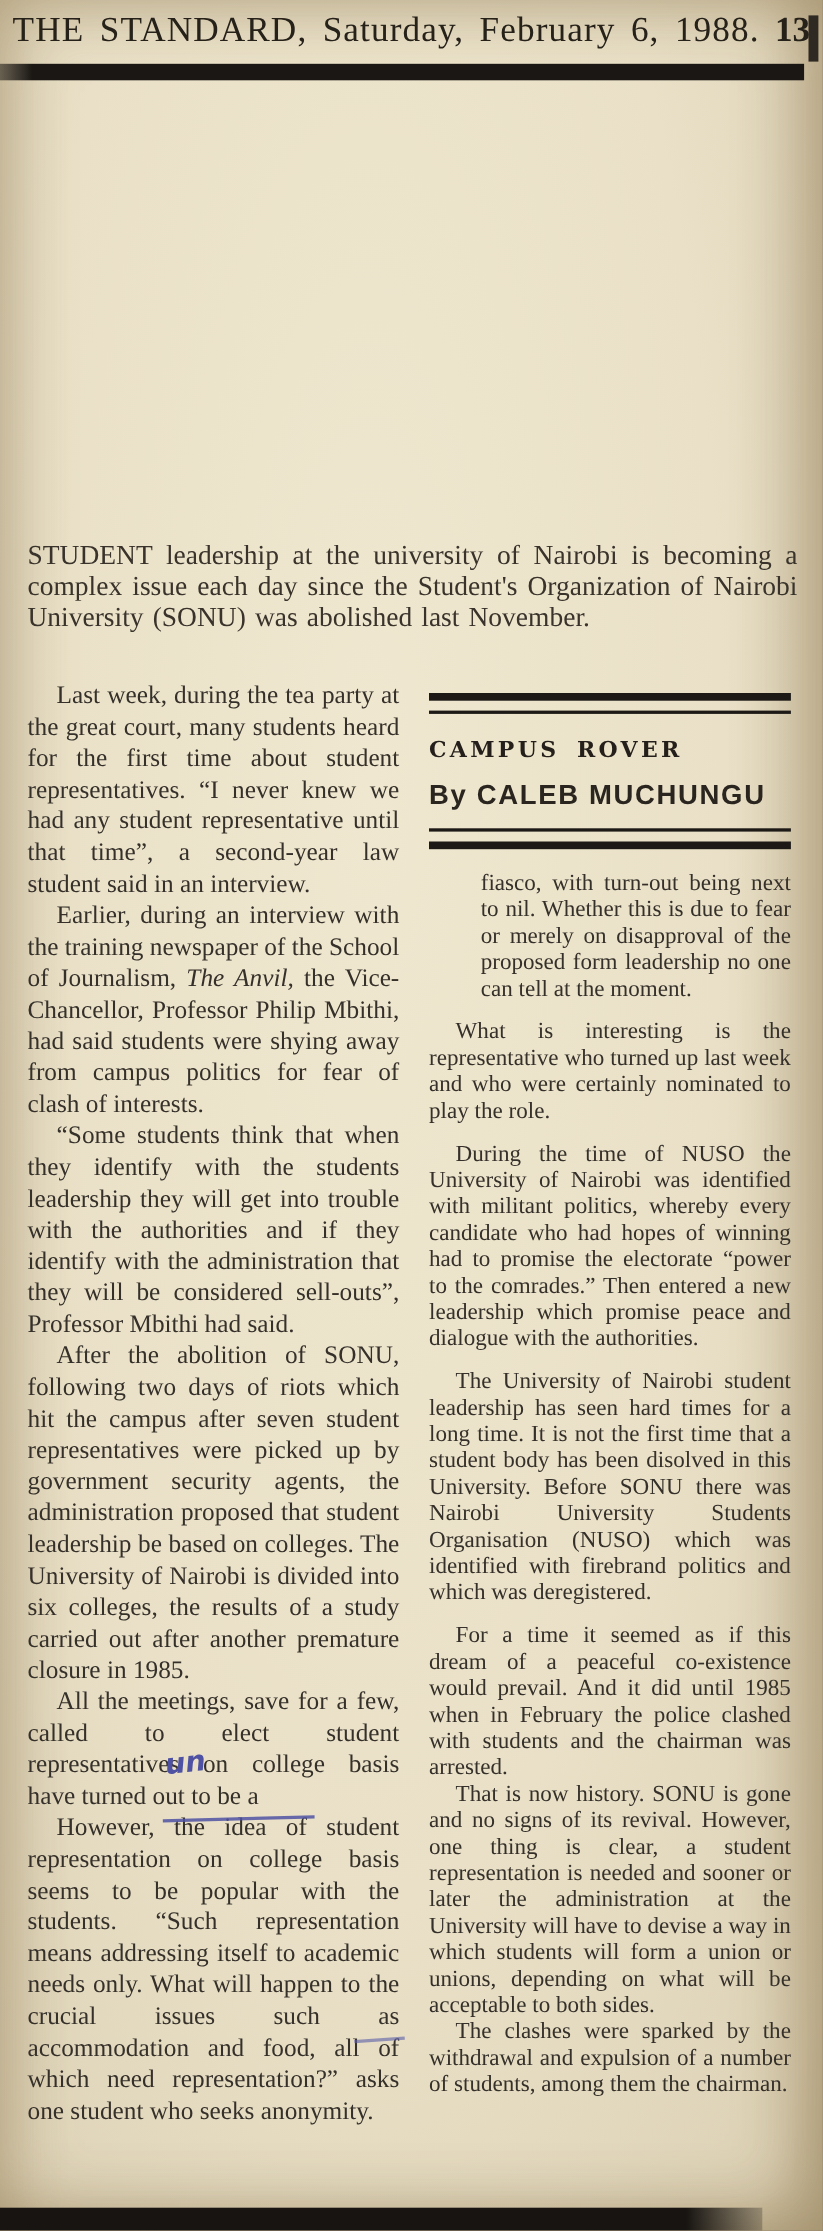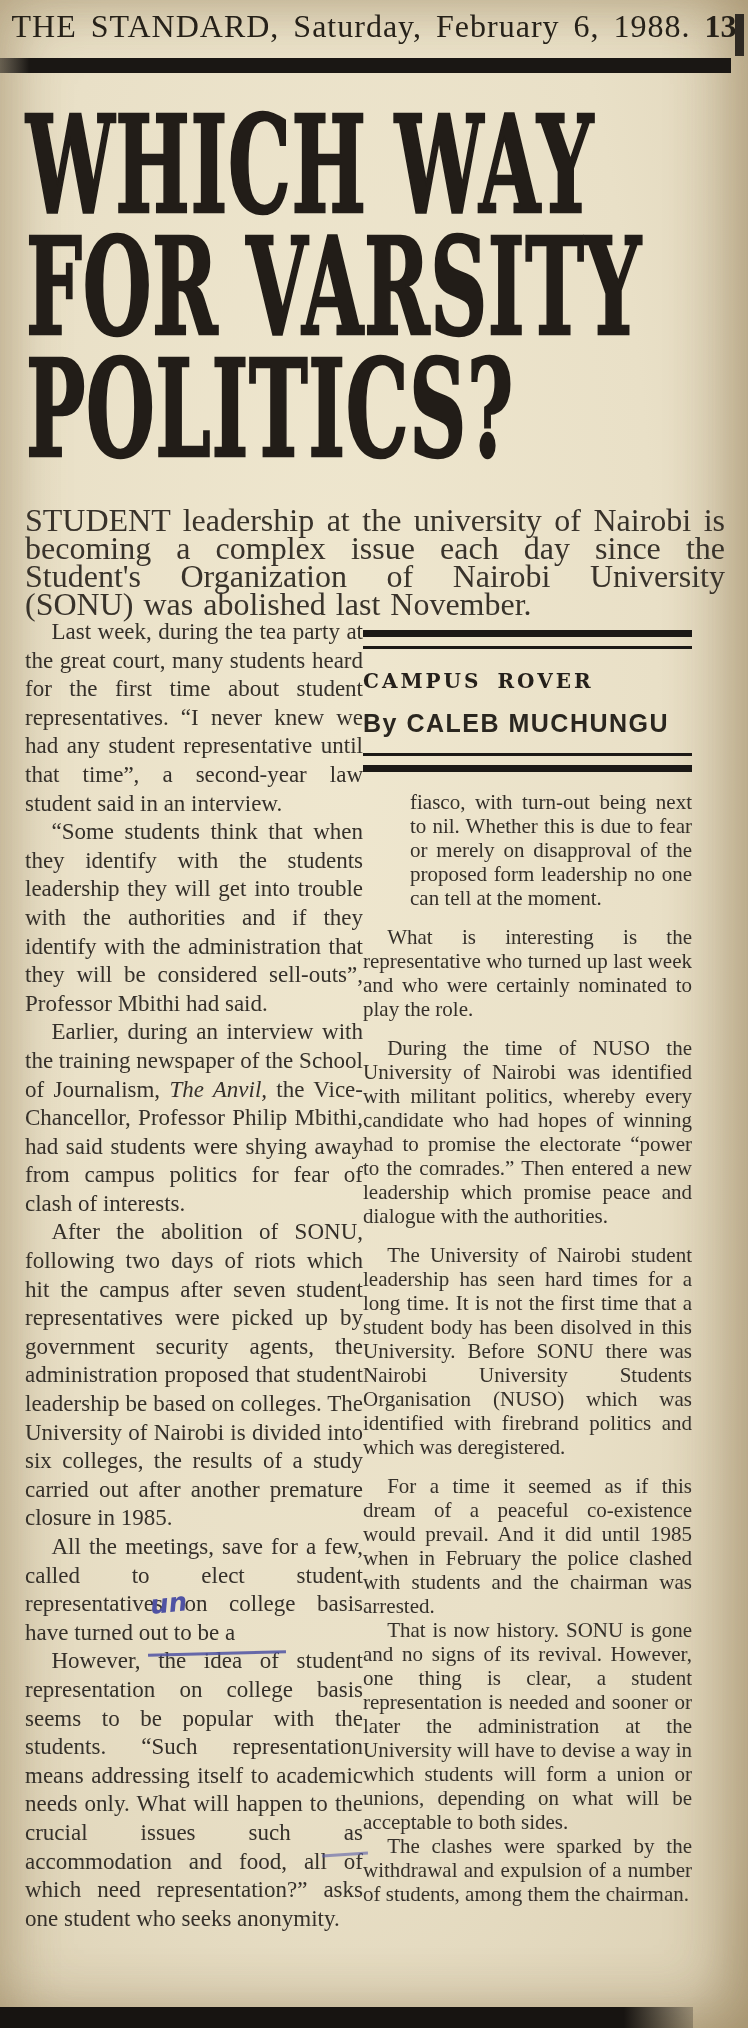--- a/index.html
+++ b/index.html
@@ -32,28 +32,28 @@
   .headline .hline{
     font-family:"DejaVu Serif", serif;font-weight:bold;
     font-size:135px;line-height:122px;white-space:nowrap;
     color:#221d18;
     -webkit-text-stroke:2.5px #221d18;
     transform:scaleX(0.585);transform-origin:0 0;
     letter-spacing:1px;
   }
   
   .lead{
-    position:absolute;top:506px;left:25px;width:700px;
-    font-size:32px;line-height:28px;text-align:justify;color:#39332b;
+    position:absolute;top:492px;left:25px;width:700px;
+    font-size:25px;line-height:28px;text-align:justify;color:#39332b;
     word-spacing:2px;
   }
   
   .columns{
     position:absolute;top:618px;left:25px;width:694px;
-    display:flex;align-items:flex-start;
+    display:flex;gap:27px;align-items:flex-start;
   }
   .col-left{width:338px;font-size:23px;line-height:28.6px;}
   .col-right{width:329px;font-size:21px;line-height:24px;}
   .col-left p,.col-right p{
     margin:0;text-align:justify;text-indent:1.15em;color:#35302a;
   }
   .col-right p.noindent{text-indent:0;margin-left:47px;}
   .col-right p.gap{margin-bottom:15px;}
   
   .byline-box{width:329px;margin:12px 0 18px 0;}
@@ -96,34 +96,29 @@
 
 <div id="page">
 
   <div class="masthead">
     <span>THE STANDARD, Saturday, February 6, 1988.</span><span class="pgnum">13</span>
   </div>
 
   <div class="rule-top"></div>
   <div class="edge-mark"></div>
 
-  <div class="headline">
-    <div class="hline">WHICH WAY</div>
-    <div class="hline">FOR VARSITY</div>
-    <div class="hline">POLITICS?</div>
-  </div>
 
   <div class="lead">STUDENT leadership at the university of Nairobi is becoming a complex issue each day since the Student's Organization of Nairobi University (SONU) was abolished last November.</div>
 
   <div class="columns">
 
     <div class="col-left">
       <p>Last week, during the tea party at the great court, many students heard for the first time about student representatives. “I never knew we had any student representative until that time”, a second-year law student said in an interview.</p>
+      <p>Earlier, during an interview with the training newspaper of the School of Journalism, <i>The Anvil,</i> the Vice-Chancellor, Professor Philip Mbithi, had said students were shying away from campus politics for fear of clash of interests.</p>
       <p>“Some students think that when they identify with the students leadership they will get into trouble with the authorities and if they identify with the administration that they will be considered sell-outs”, Professor Mbithi had said.</p>
-      <p>Earlier, during an interview with the training newspaper of the School of Journalism, <i>The Anvil,</i> the Vice-Chancellor, Professor Philip Mbithi, had said students were shying away from campus politics for fear of clash of interests.</p>
       <p>After the abolition of SONU, following two days of riots which hit the campus after seven student representatives were picked up by government security agents, the administration proposed that student leadership be based on colleges. The University of Nairobi is divided into six colleges, the results of a study carried out after another premature closure in 1985.</p>
       <p>All the meetings, save for a few, called to elect student representatives on college basis have turned out to be a</p>
       <p>However, the idea of student representation on college basis seems to be popular with the students. “Such representation means addressing itself to academic needs only. What will happen to the crucial issues such as accommodation and food, all of which need representation?” asks one student who seeks anonymity.</p>
     </div>
 
     <div class="col-right">
       <div class="byline-box">
         <div class="rule-thick rt1"></div>
         <div class="rule-thin"></div>
         <div class="byline-inner">

